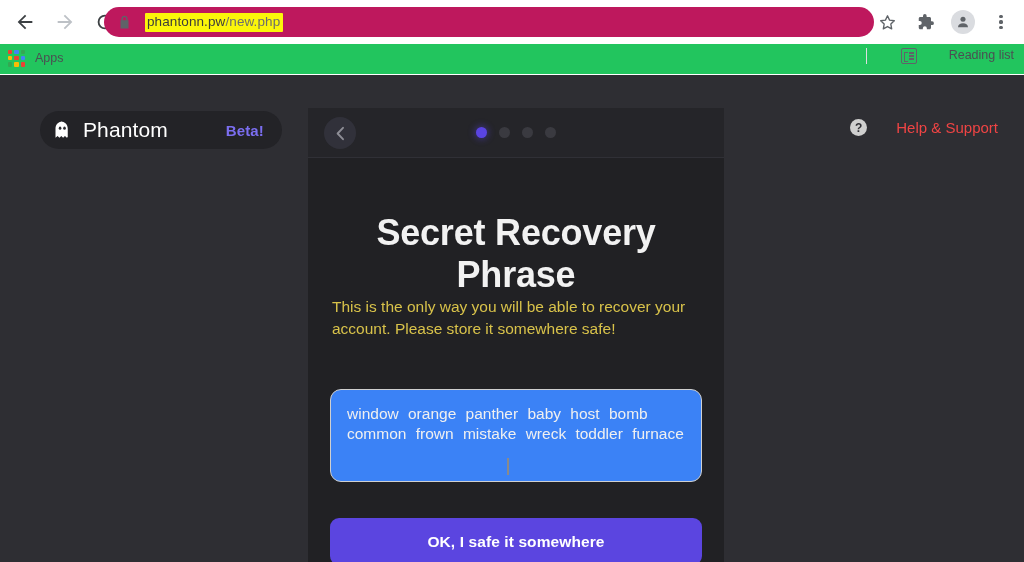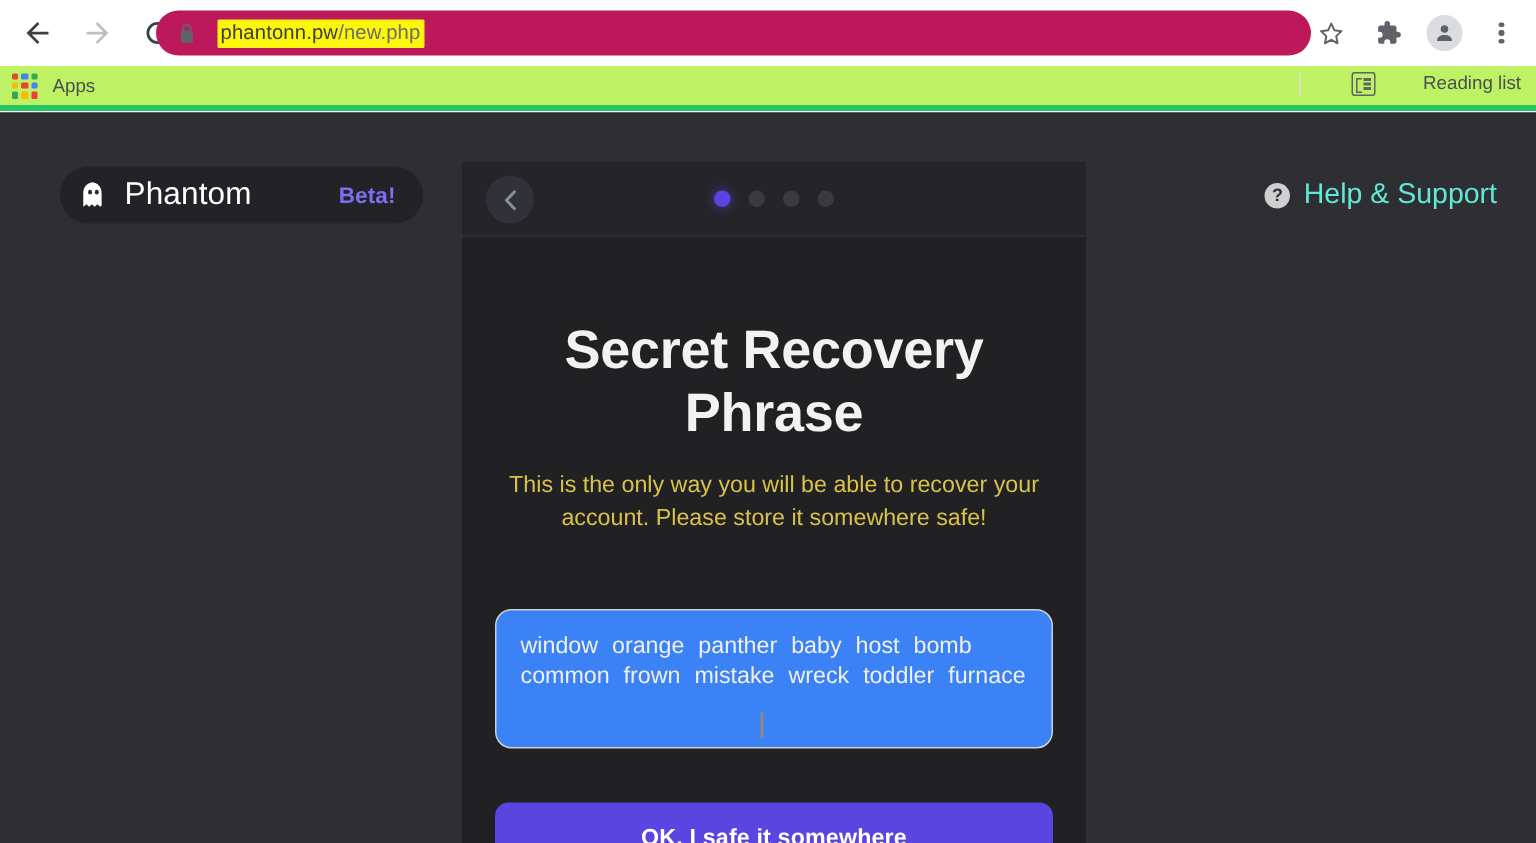--- a/index.html
+++ b/index.html
@@ -103,24 +103,24 @@
     display: flex;
     align-items: center;
     justify-content: center;
   }
   .dots-v { display: flex; flex-direction: column; gap: 2.5px; }
   .dots-v i { width: 3.2px; height: 3.2px; border-radius: 50%; background: #5f6368; display: block; }
 
   .bookmarks-row {
     position: relative;
     height: 30px;
-    background: #bef264;
-    display: flex;
-    align-items: center;
-    border-bottom: 4px solid #22c55e;
+    background: #22c55e;
+    display: flex;
+    align-items: center;
+    border-bottom: 2px solid #22c55e;
   }
   .apps-grid {
     margin-left: 8px;
     width: 17px; height: 17px;
     display: grid;
     grid-template-columns: repeat(3, 1fr);
     grid-template-rows: repeat(3, 1fr);
     gap: 2px;
   }
   .apps-grid i { display: block; border-radius: 1px; }
@@ -219,22 +219,23 @@
     background: #cfcfcf;
     color: #2e2e33;
     font-size: 12px;
     font-weight: bold;
     display: flex;
     align-items: center;
     justify-content: center;
     line-height: 1;
   }
   .help-text {
-    font-size: 19px;
-    color: #5eead4;
+    font-size: 15px;
+    color: #ef4444;
+    margin-left: 20px;
   }
 
   
   .modal {
     position: absolute;
     left: 308px; top: 33px;
     width: 416px;
     height: 454px;
     background: #212124;
     overflow: hidden;
@@ -278,22 +279,21 @@
   .title {
     margin-top: 54px;
     text-align: center;
     font-size: 36px;
     font-weight: bold;
     color: #f2f2f2;
     letter-spacing: -0.2px;
   }
 
   .warning {
-    margin-top: 17px;
-    text-align: center;
+    text-align: left;
     font-size: 15.5px;
     line-height: 22px;
     color: #d8c24a;
     padding: 0 2px;
   }
 
   .phrase-box {
     margin-top: 49px;
     border: 1.5px solid #cfcfcf;
     border-radius: 11px;

